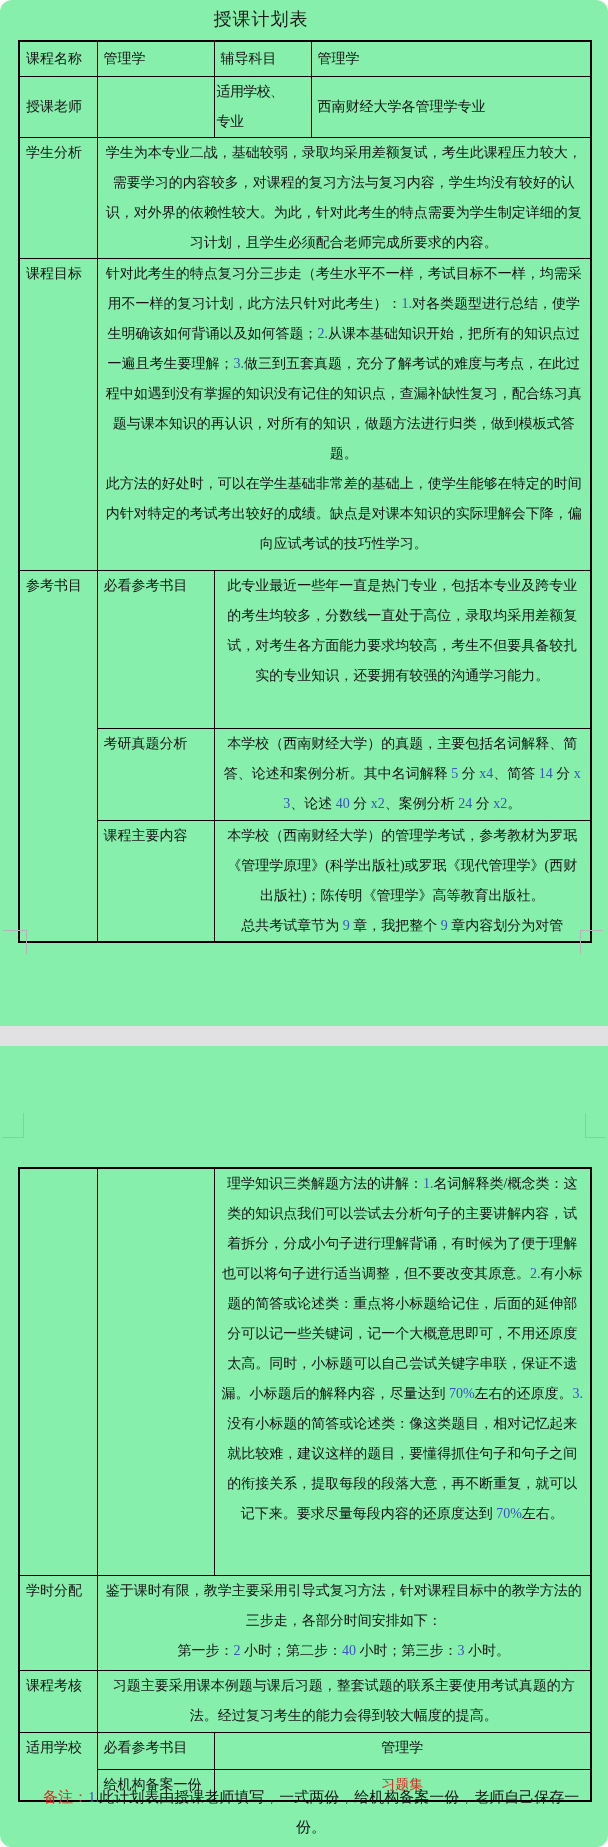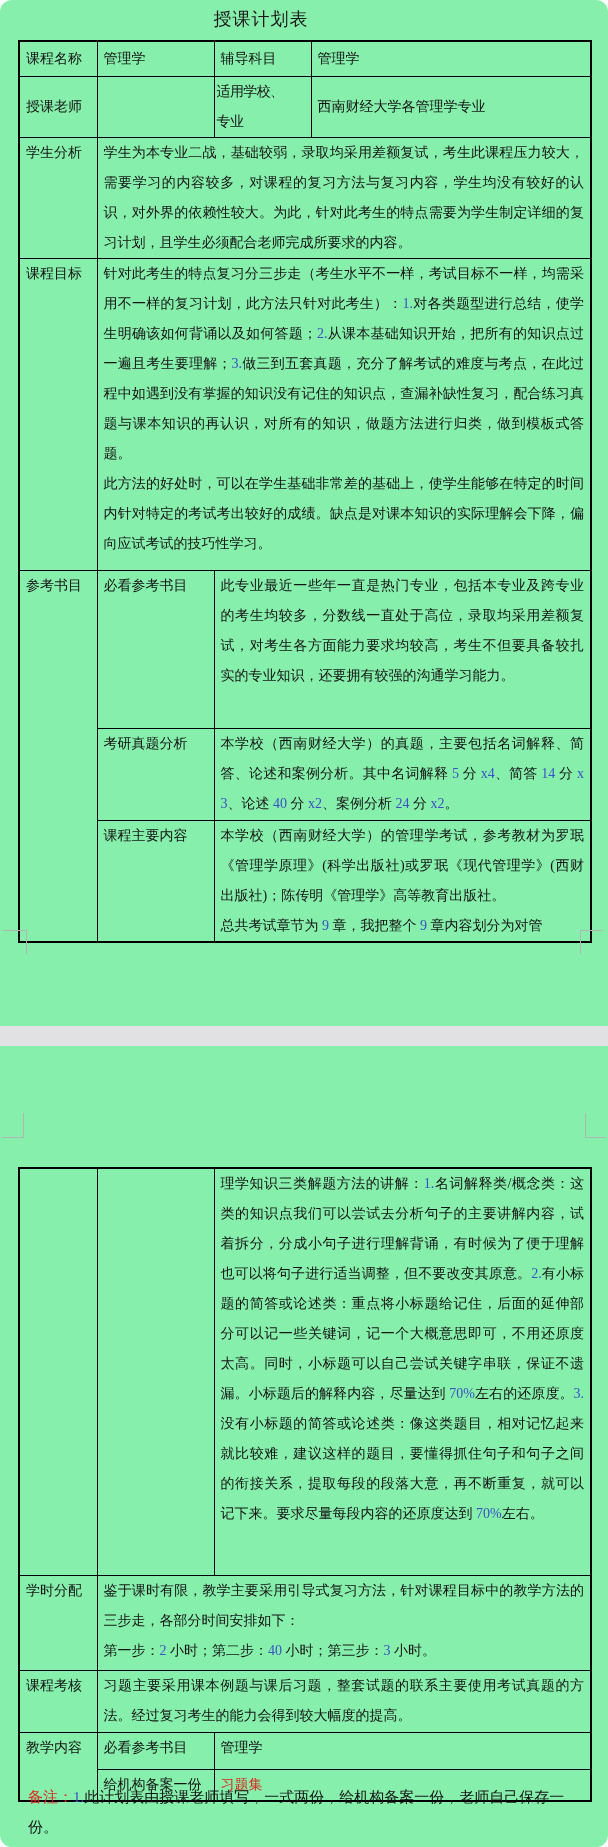--- a/index.html
+++ b/index.html
@@ -21,21 +21,21 @@
     border:1px solid #000;padding:0 6px;font-size:14px;line-height:30px;
     vertical-align:top;overflow:hidden;color:#141414;
     text-align:justify;text-justify:inter-ideograph;word-break:break-all;
   }
   td.vmid{vertical-align:middle;}
   td.lbl{text-align:left;word-break:keep-all;}
   td.tight{padding:0 2px;letter-spacing:-0.6px;}
   .h35{height:35px}.h118{height:118px}.h312{height:312px}.h158{height:158px}
   .h92{height:92px}.h132{height:92px}.h407{height:407px}.h95{height:95px}
   .h62{height:62px}.h37{height:37px}.h29{height:29px}
-  .para{margin:0;}
+  .para{margin:0;text-align:center;}
   .run-blue{color:#3a51c6;}
   .run-red{color:#e0251c;}
   .sep-band{position:absolute;left:0;top:1026px;width:608px;height:20px;background:#e1e1e3;}
   .mark{position:absolute;background:#b4b4b8;}
   .remark{
     position:absolute;left:28px;top:1782px;width:566px;
     font-size:15px;line-height:30px;text-align:left;word-break:break-all;
   }
   .remark .para:nth-child(2){padding-left:44px;}
 </style>
@@ -136,21 +136,21 @@
             <div class="para">第一步：<span class="run-blue">2</span> 小时；第二步：<span class="run-blue">40</span> 小时；第三步：<span class="run-blue">3</span> 小时。</div>
           </td>
     </tr>
     <tr class="h62">
       <td class="lbl">课程考核</td>
       <td colspan="3">
             <div class="para">习题主要采用课本例题与课后习题，整套试题的联系主要使用考试真题的方法。经过复习考生的能力会得到较大幅度的提高。</div>
           </td>
     </tr>
     <tr class="h37">
-      <td rowspan="2" class="lbl">教学内容</td>
+      <td rowspan="2" class="lbl">适用学校</td>
       <td class="lbl">必看参考书目</td>
       <td colspan="2">
             <div class="para">管理学</div>
           </td>
     </tr>
     <tr class="h29">
       <td class="lbl">给机构备案一份</td>
       <td colspan="2">
             <div class="para"><span class="run-red">习题集</span></div>
           </td>

